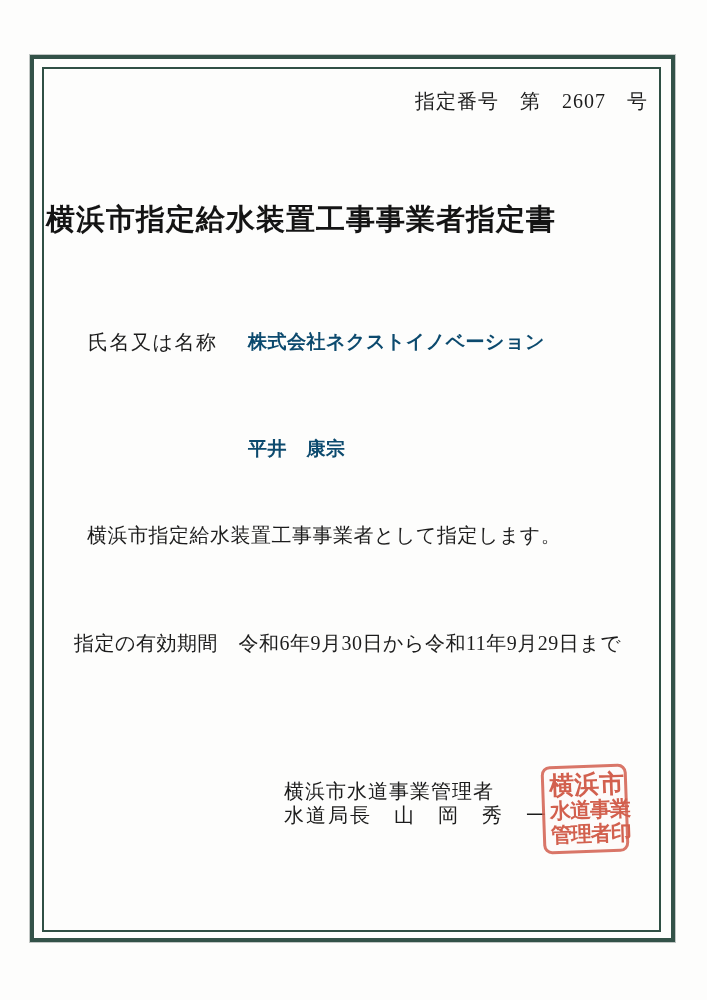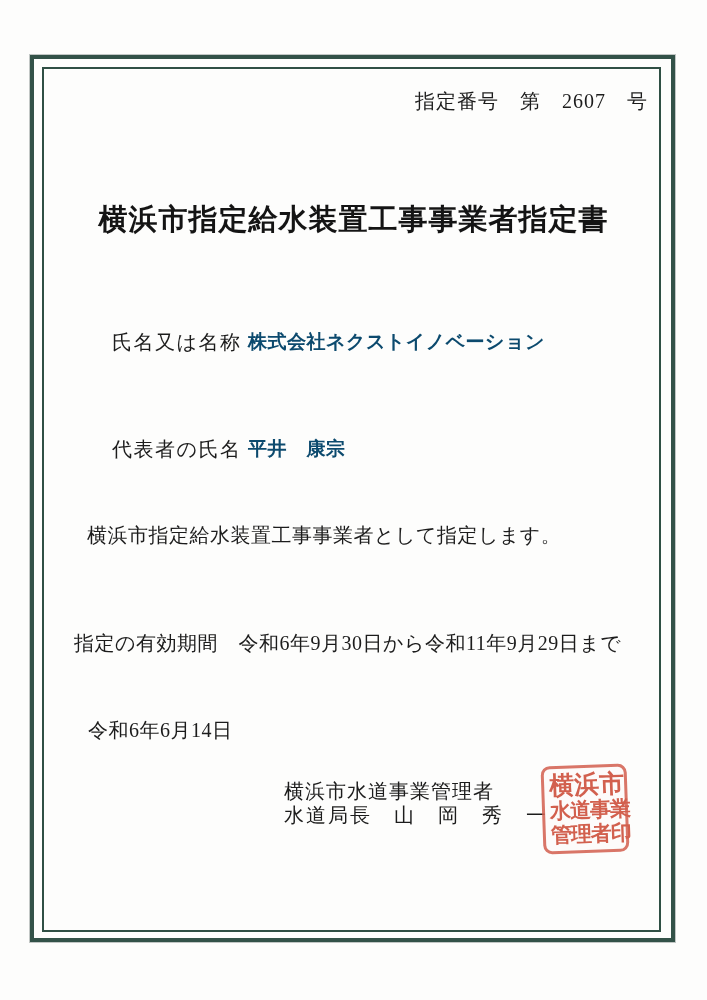--- a/index.html
+++ b/index.html
@@ -39,29 +39,28 @@
     top: 88px;
     width: 602px;
     text-align: right;
     font-size: 20px;
     letter-spacing: 1px;
   }
   .doc-title {
     left: 46px;
     top: 200px;
     width: 615px;
-    text-align: center;
     font-family: "Liberation Sans", "DejaVu Sans", sans-serif;
     font-weight: 700;
     font-size: 29px;
     letter-spacing: 1px;
     color: #141414;
   }
   .field-row { left: 88px; font-size: 20px; white-space: nowrap; }
-  .field-row .label { letter-spacing: 1.5px; margin-left: 24px; }
+  .field-row .label { letter-spacing: 1.5px; }
   .field-row .value {
     position: absolute;
     left: 160px;
     top: 0;
     font-family: "Liberation Sans", "DejaVu Sans", sans-serif;
     font-weight: 600;
     font-size: 19px;
     letter-spacing: 0.5px;
     color: #0c4a6e;
   }
@@ -108,29 +107,27 @@
   <div class="abs number-line">指定番号　第　2607　号</div>
 
   <div class="abs doc-title">横浜市指定給水装置工事事業者指定書</div>
 
   <div class="abs field-row row-name">
     <span class="label">氏名又は名称</span>
     <span class="value">株式会社ネクストイノベーション</span>
   </div>
 
   <div class="abs field-row row-rep">
-    <span class="label">代表者の氏名</span>
     <span class="value">平井　康宗</span>
   </div>
 
   <div class="abs statement-line">横浜市指定給水装置工事事業者として指定します。</div>
 
   <div class="abs validity-line">指定の有効期間　令和6年9月30日から令和11年9月29日まで</div>
 
-  <div class="abs date-line">令和6年6月14日</div>
 
   <div class="abs issuer-block">
     <div class="issuer-line1">横浜市水道事業管理者</div>
     <div class="issuer-line2">水道局長　山　岡　秀　一</div>
   </div>
 
   <div class="abs seal">
     <div class="seal-row seal-row-1">
         <span>横</span>
         <span>浜</span>

